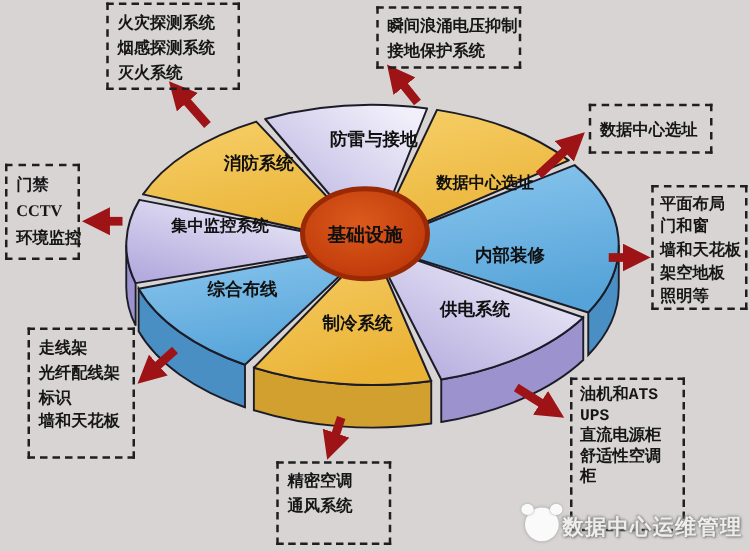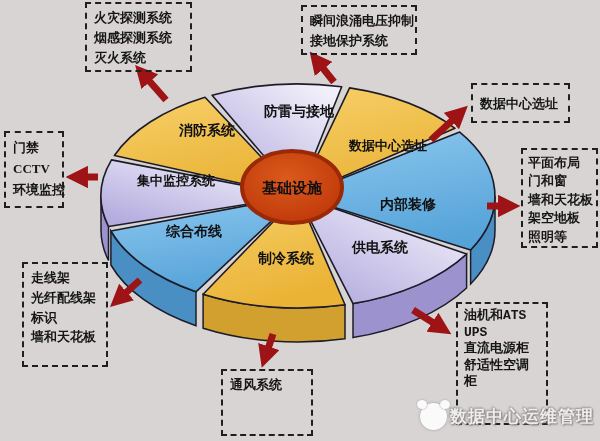--- a/index.html
+++ b/index.html
@@ -30,21 +30,21 @@
   #box-hvac   {left:221px; top:369px; width:92px;  height:67px;  line-height:1.55;}
   #box-cabling{left:22px;  top:262px; width:86px;  height:105px; line-height:1.52;}
   #box-access {left:4px;   top:131px; width:60px;  height:77px;  line-height:1.62;}
   .seg-label{
     font-family:"Liberation Serif", serif;
     font-weight:bold;
     fill:#101010;
   }
   #watermark{
     position:absolute;left:420px;top:399px;height:34px;
-    display:flex;align-items:center;gap:3px;
+    display:flex;align-items:flex-end;gap:3px;
   }
   .wm-icon{
     position:relative;width:27px;height:27px;border-radius:50%;
     background:#FBFAFA;box-shadow:0 0 3px #9a9a9a;flex:0 0 auto;
   }
   .wm-ear{
     position:absolute;width:10px;height:9px;border-radius:50%;
     background:#FBFAFA;box-shadow:0 0 2px #9a9a9a;
   }
   .wm-ear.left{left:-3px;top:-3px;}
@@ -151,20 +151,21 @@
 
   <div class="callout" id="box-power">
     <div>油机和ATS</div>
     <div>UPS</div>
     <div>直流电源柜</div>
     <div>舒适性空调</div>
     <div>柜</div>
   </div>
 
   <div class="callout" id="box-hvac">
+    <div>精密空调</div>
     <div>通风系统</div>
   </div>
 
   <div class="callout" id="box-cabling">
     <div>走线架</div>
     <div>光纤配线架</div>
     <div>标识</div>
     <div>墙和天花板</div>
   </div>
 

